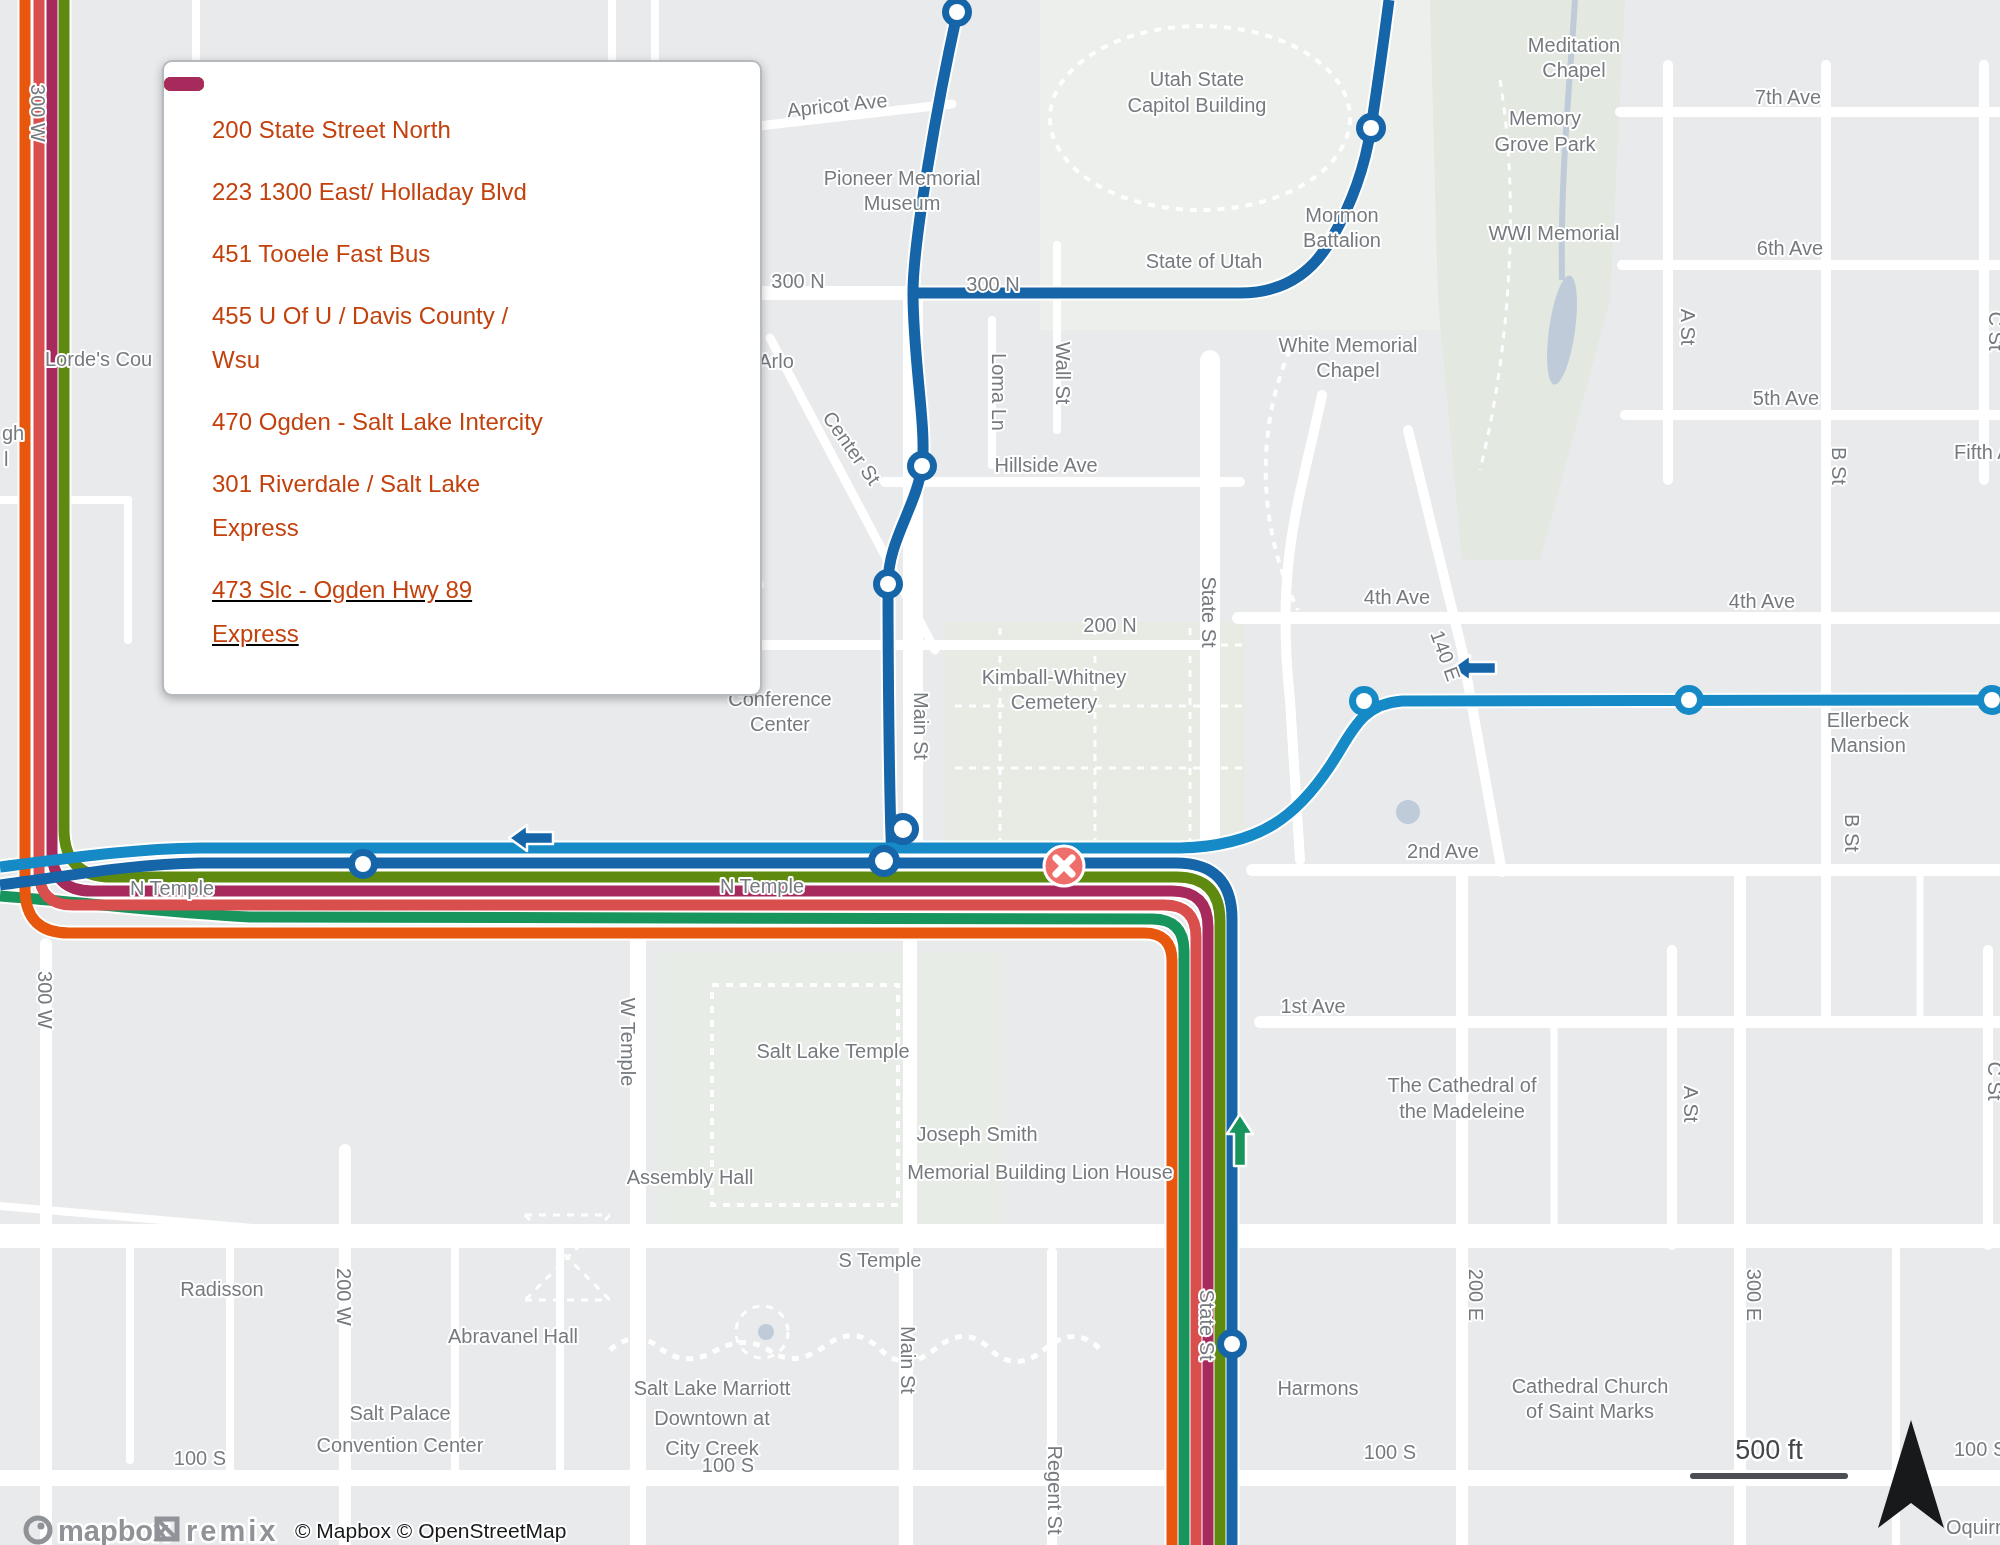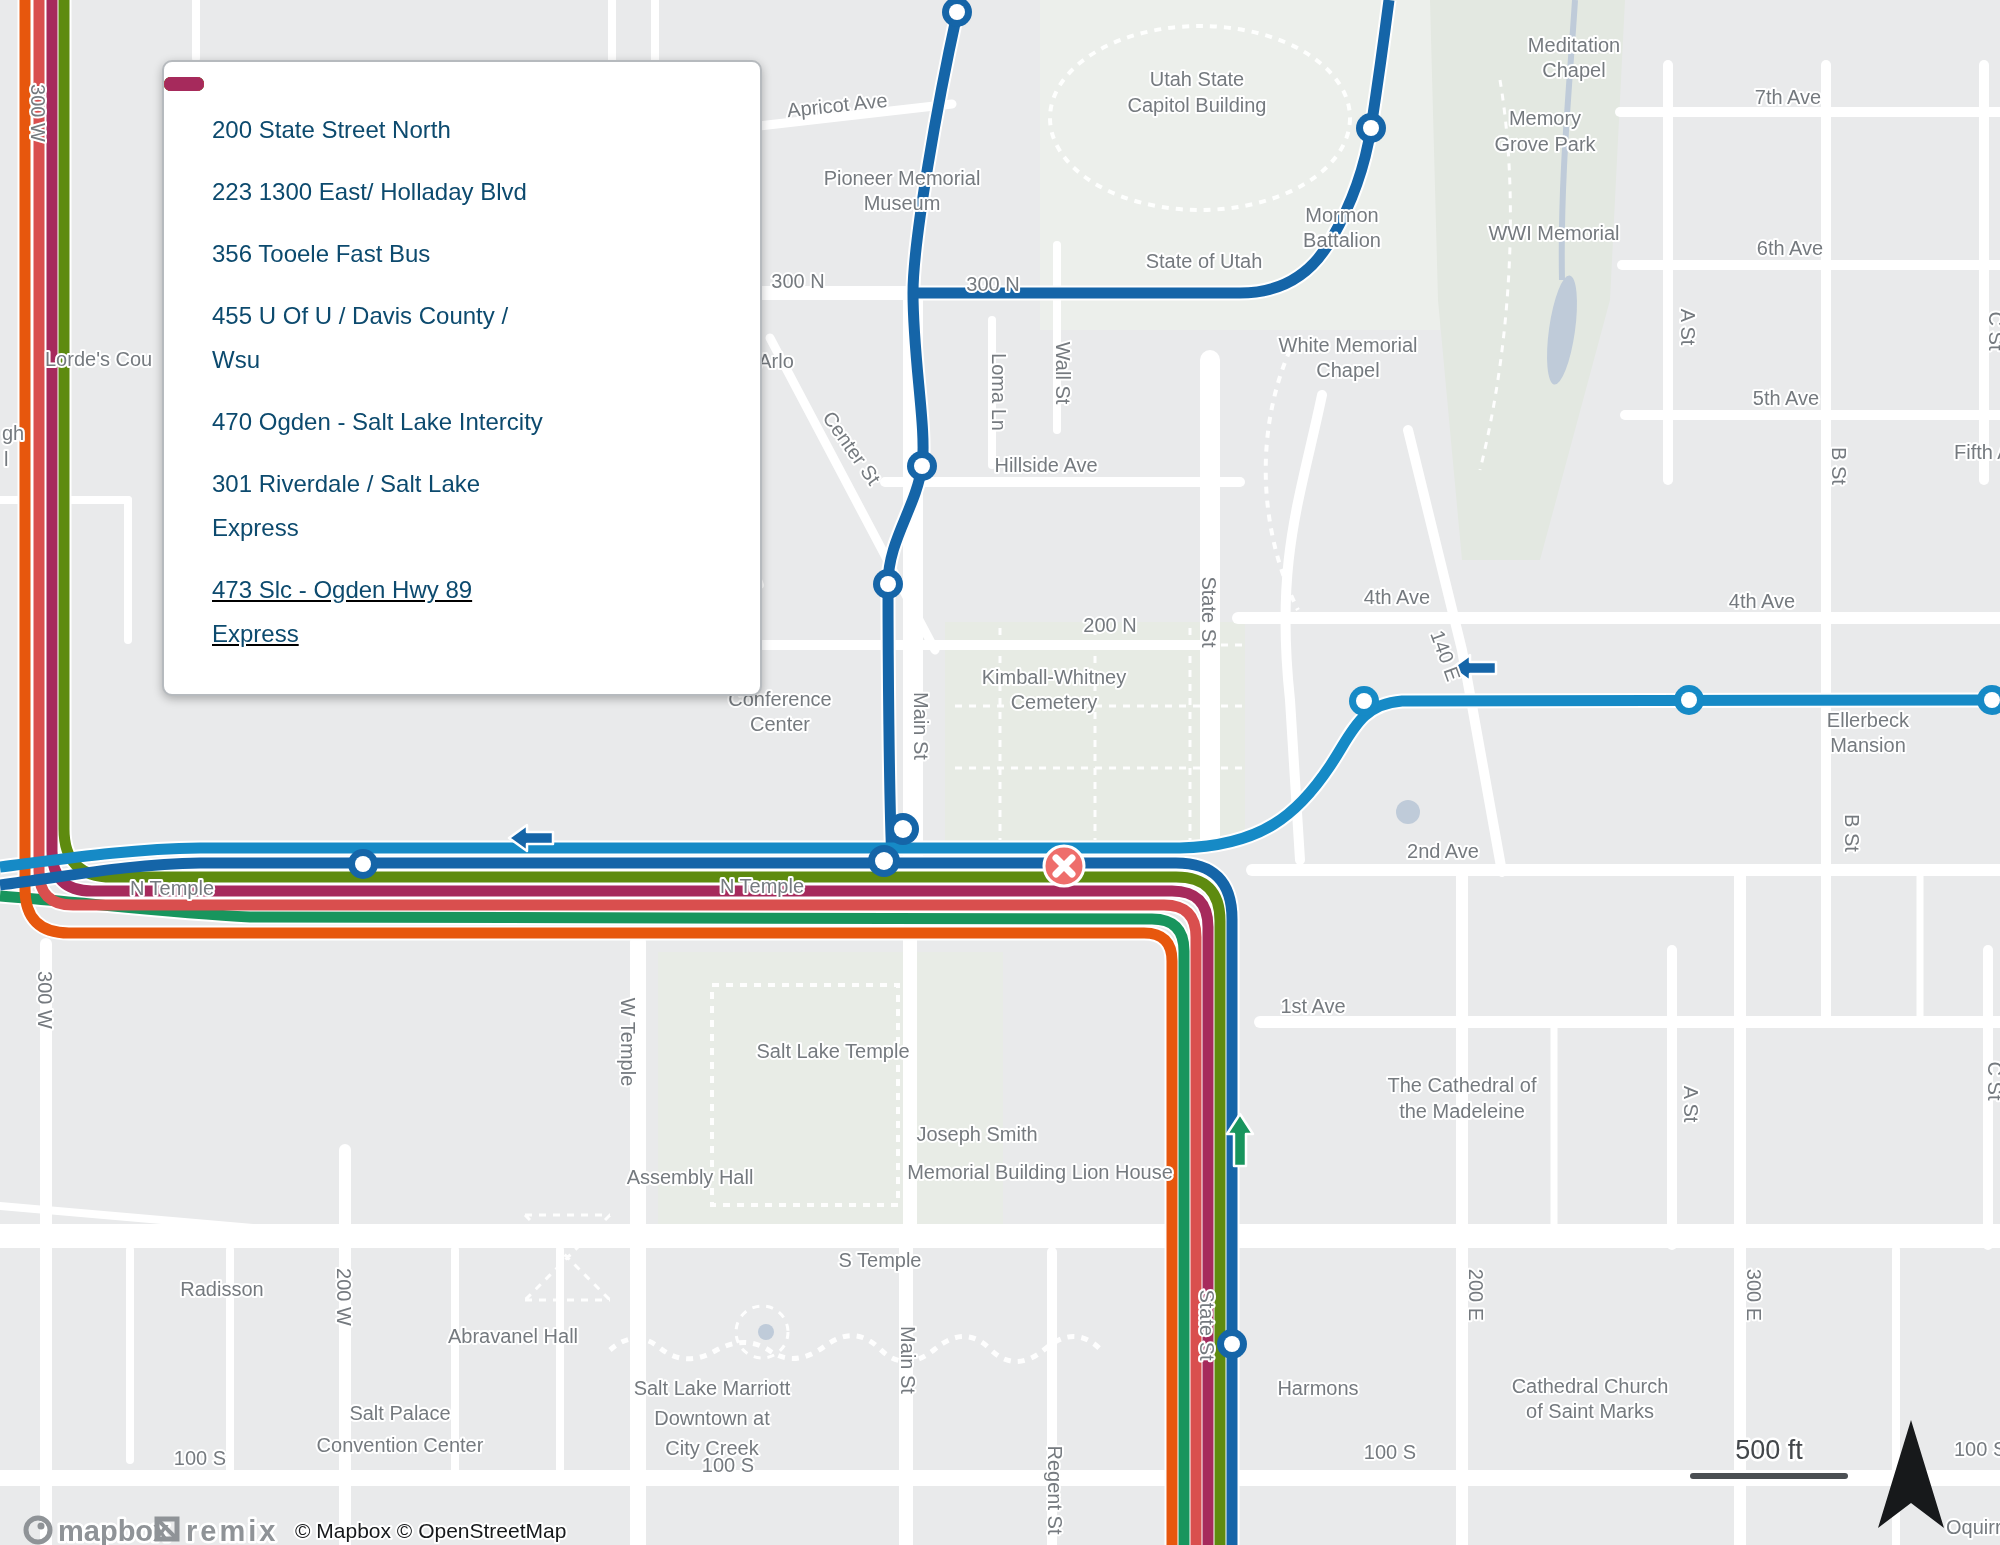--- a/index.html
+++ b/index.html
@@ -19,21 +19,21 @@
   .dash{stroke:#ffffff;fill:none;stroke-dasharray:7 7;opacity:.95;}
   .casing{stroke:#ffffff;fill:none;stroke-width:15;stroke-linejoin:round;}
   .route{fill:none;stroke-width:11;stroke-linejoin:round;}
   
   .legend{position:absolute;left:162px;top:60px;width:600px;box-sizing:border-box;
     background:#ffffff;border:2px solid #b6babe;border-radius:10px;
     box-shadow:0 3px 10px rgba(0,0,0,.28);padding:46px 38px 38px 48px;}
   .legend-row{display:flex;align-items:flex-start;margin-bottom:18px;}
   .legend-row:last-child{margin-bottom:0;text-decoration:underline;}
   .legend-swatch{flex:0 0 auto;margin-top:15px;margin-right:24px;}
-  .legend-label{font-size:24px;line-height:44px;color:#0c4a6e;}
+  .legend-label{font-size:24px;line-height:44px;color:#c2410c;}
   .legend-label .l2:empty{display:none;}
   .legend-label span{display:block;}
 </style>
 </head>
 <body>
 
 <div class="viewport">
 <svg width="2000" height="1545" viewBox="0 0 2000 1545">
 
   <g>
@@ -317,21 +317,21 @@
         </svg>
     <div class="legend-label">
           <span>223 1300 East/ Holladay Blvd</span>
         </div>
   </div>
   <div class="legend-row">
     <svg class="legend-swatch" width="40" height="14">
           <rect width="40" height="14" rx="7" fill="#18955d"></rect>
         </svg>
     <div class="legend-label">
-          <span>356 Tooele Fast Bus</span>
+          <span>451 Tooele Fast Bus</span>
         </div>
   </div>
   <div class="legend-row">
     <svg class="legend-swatch" width="40" height="14">
           <rect width="40" height="14" rx="7" fill="#5e8b0f"></rect>
         </svg>
     <div class="legend-label">
           <span>455 U Of U / Davis County /</span>
           <span class="l2">Wsu</span>
         </div>

